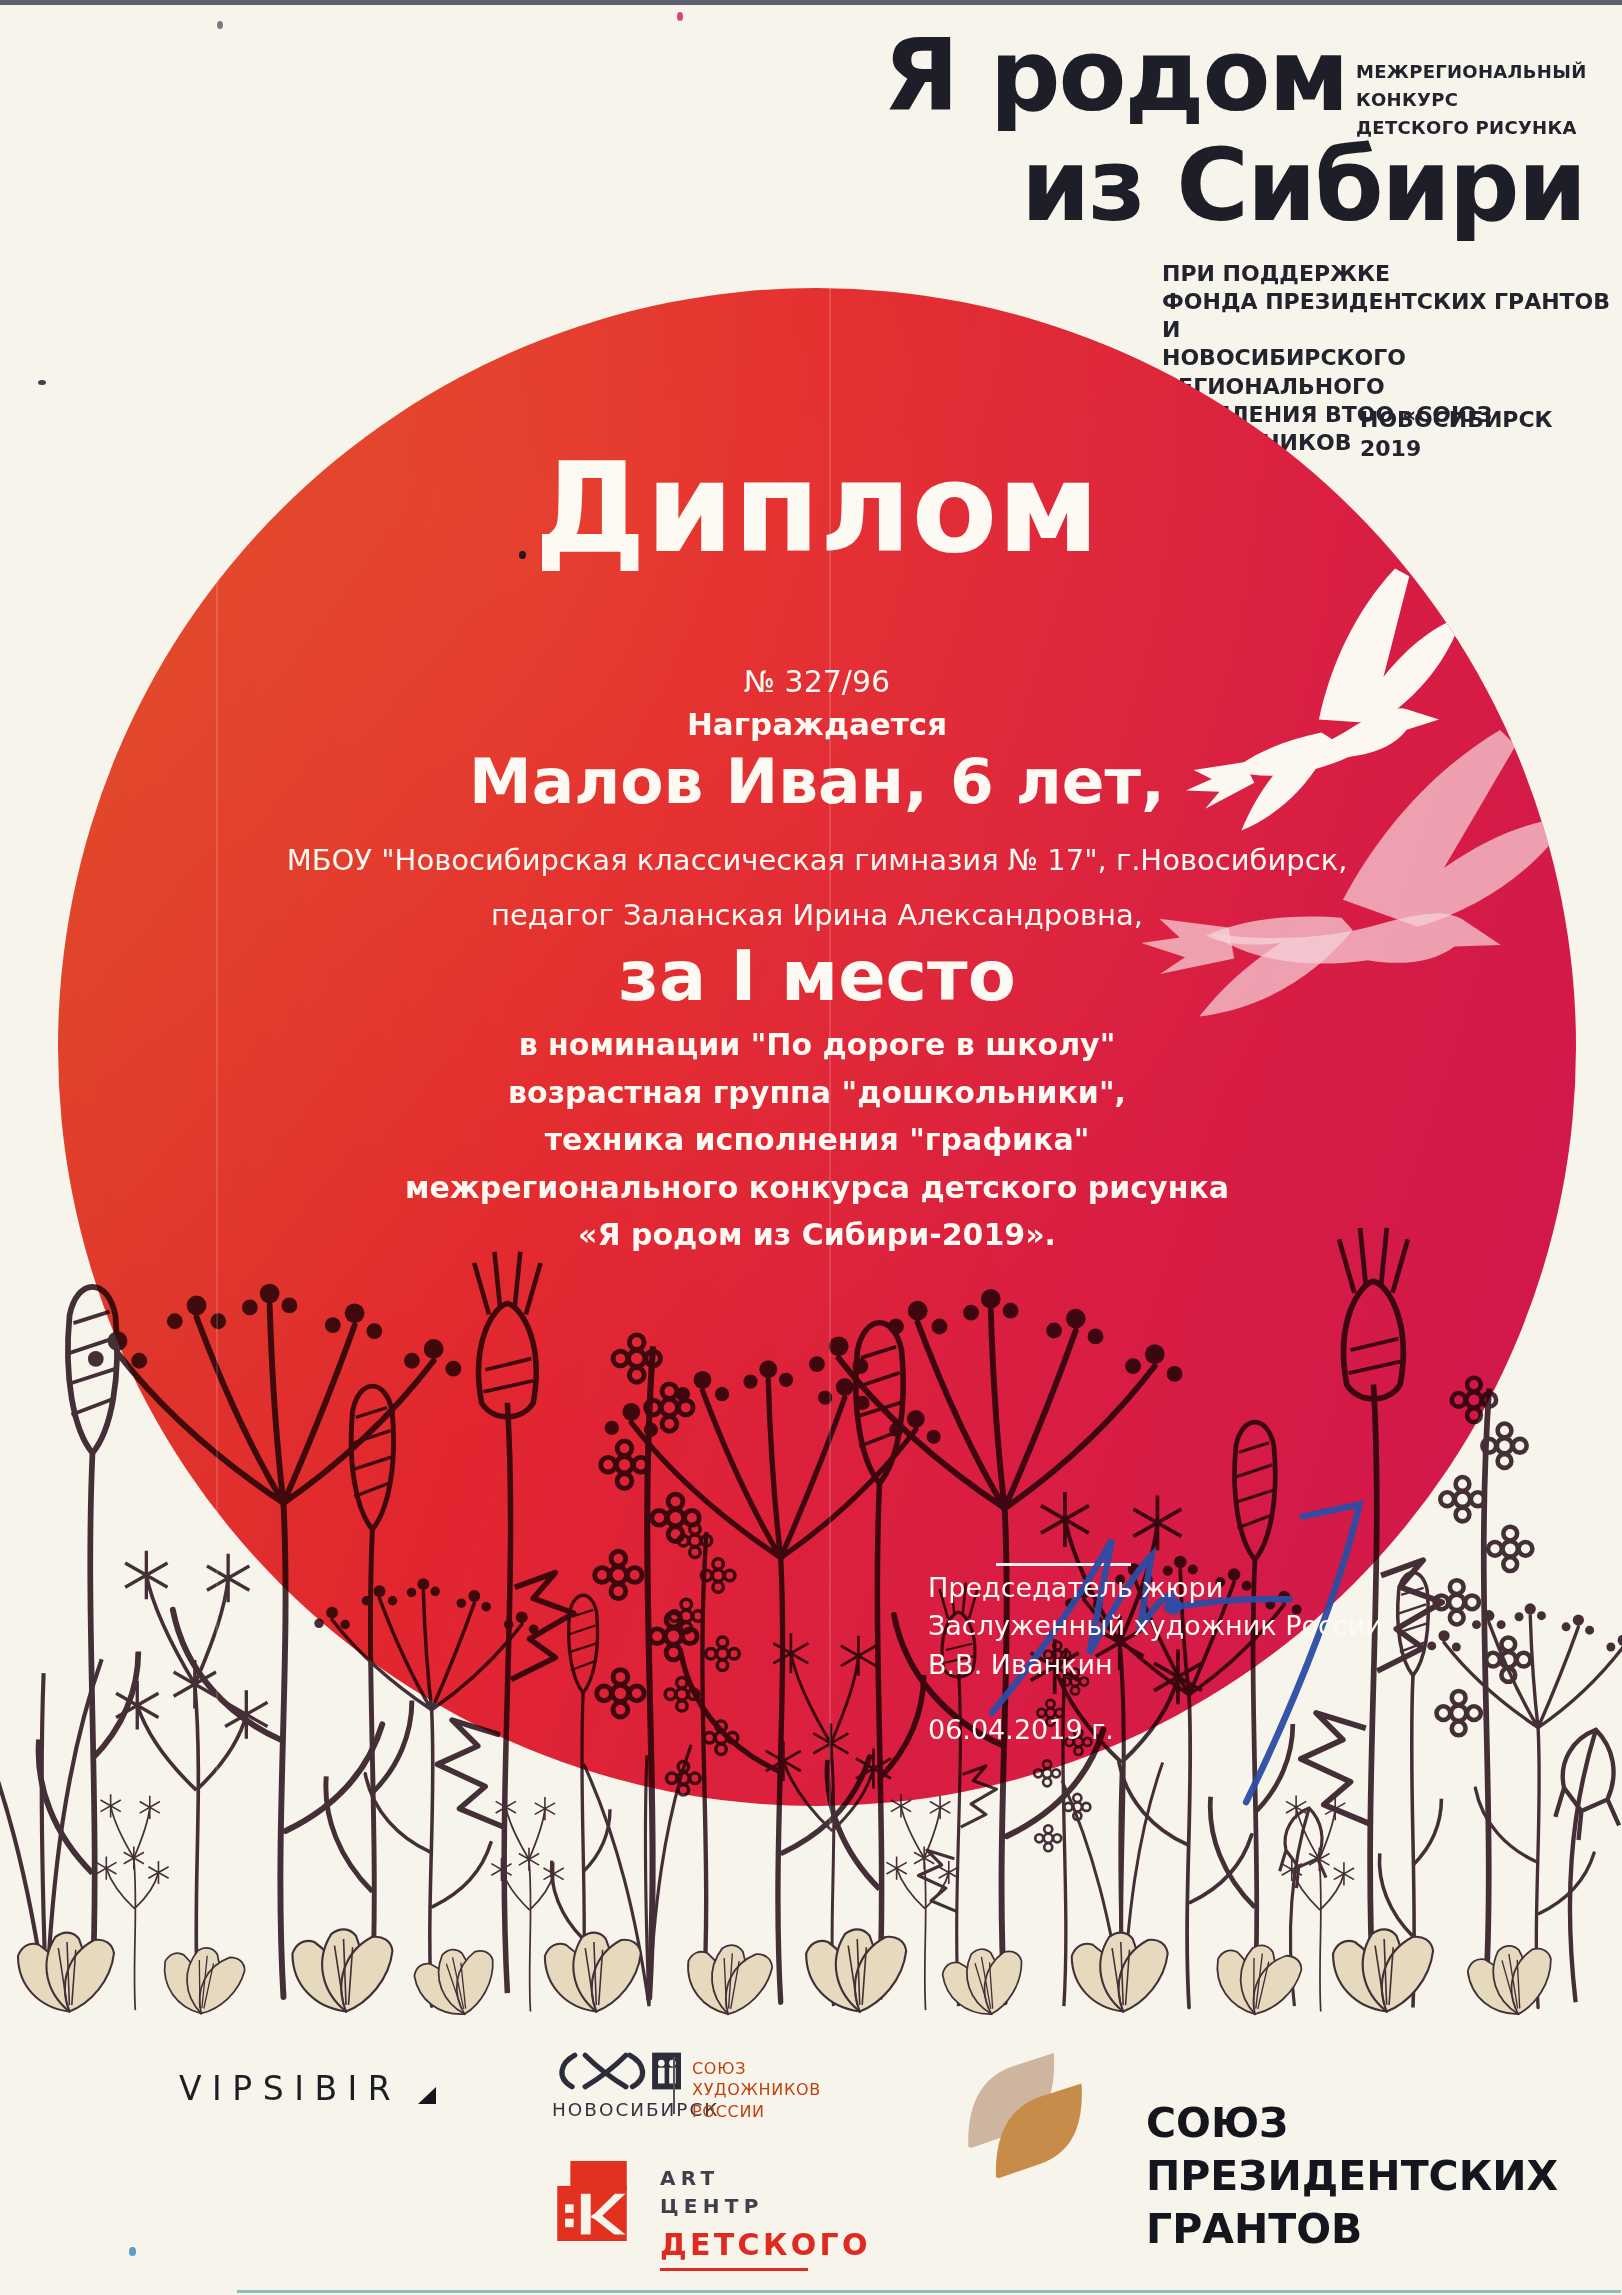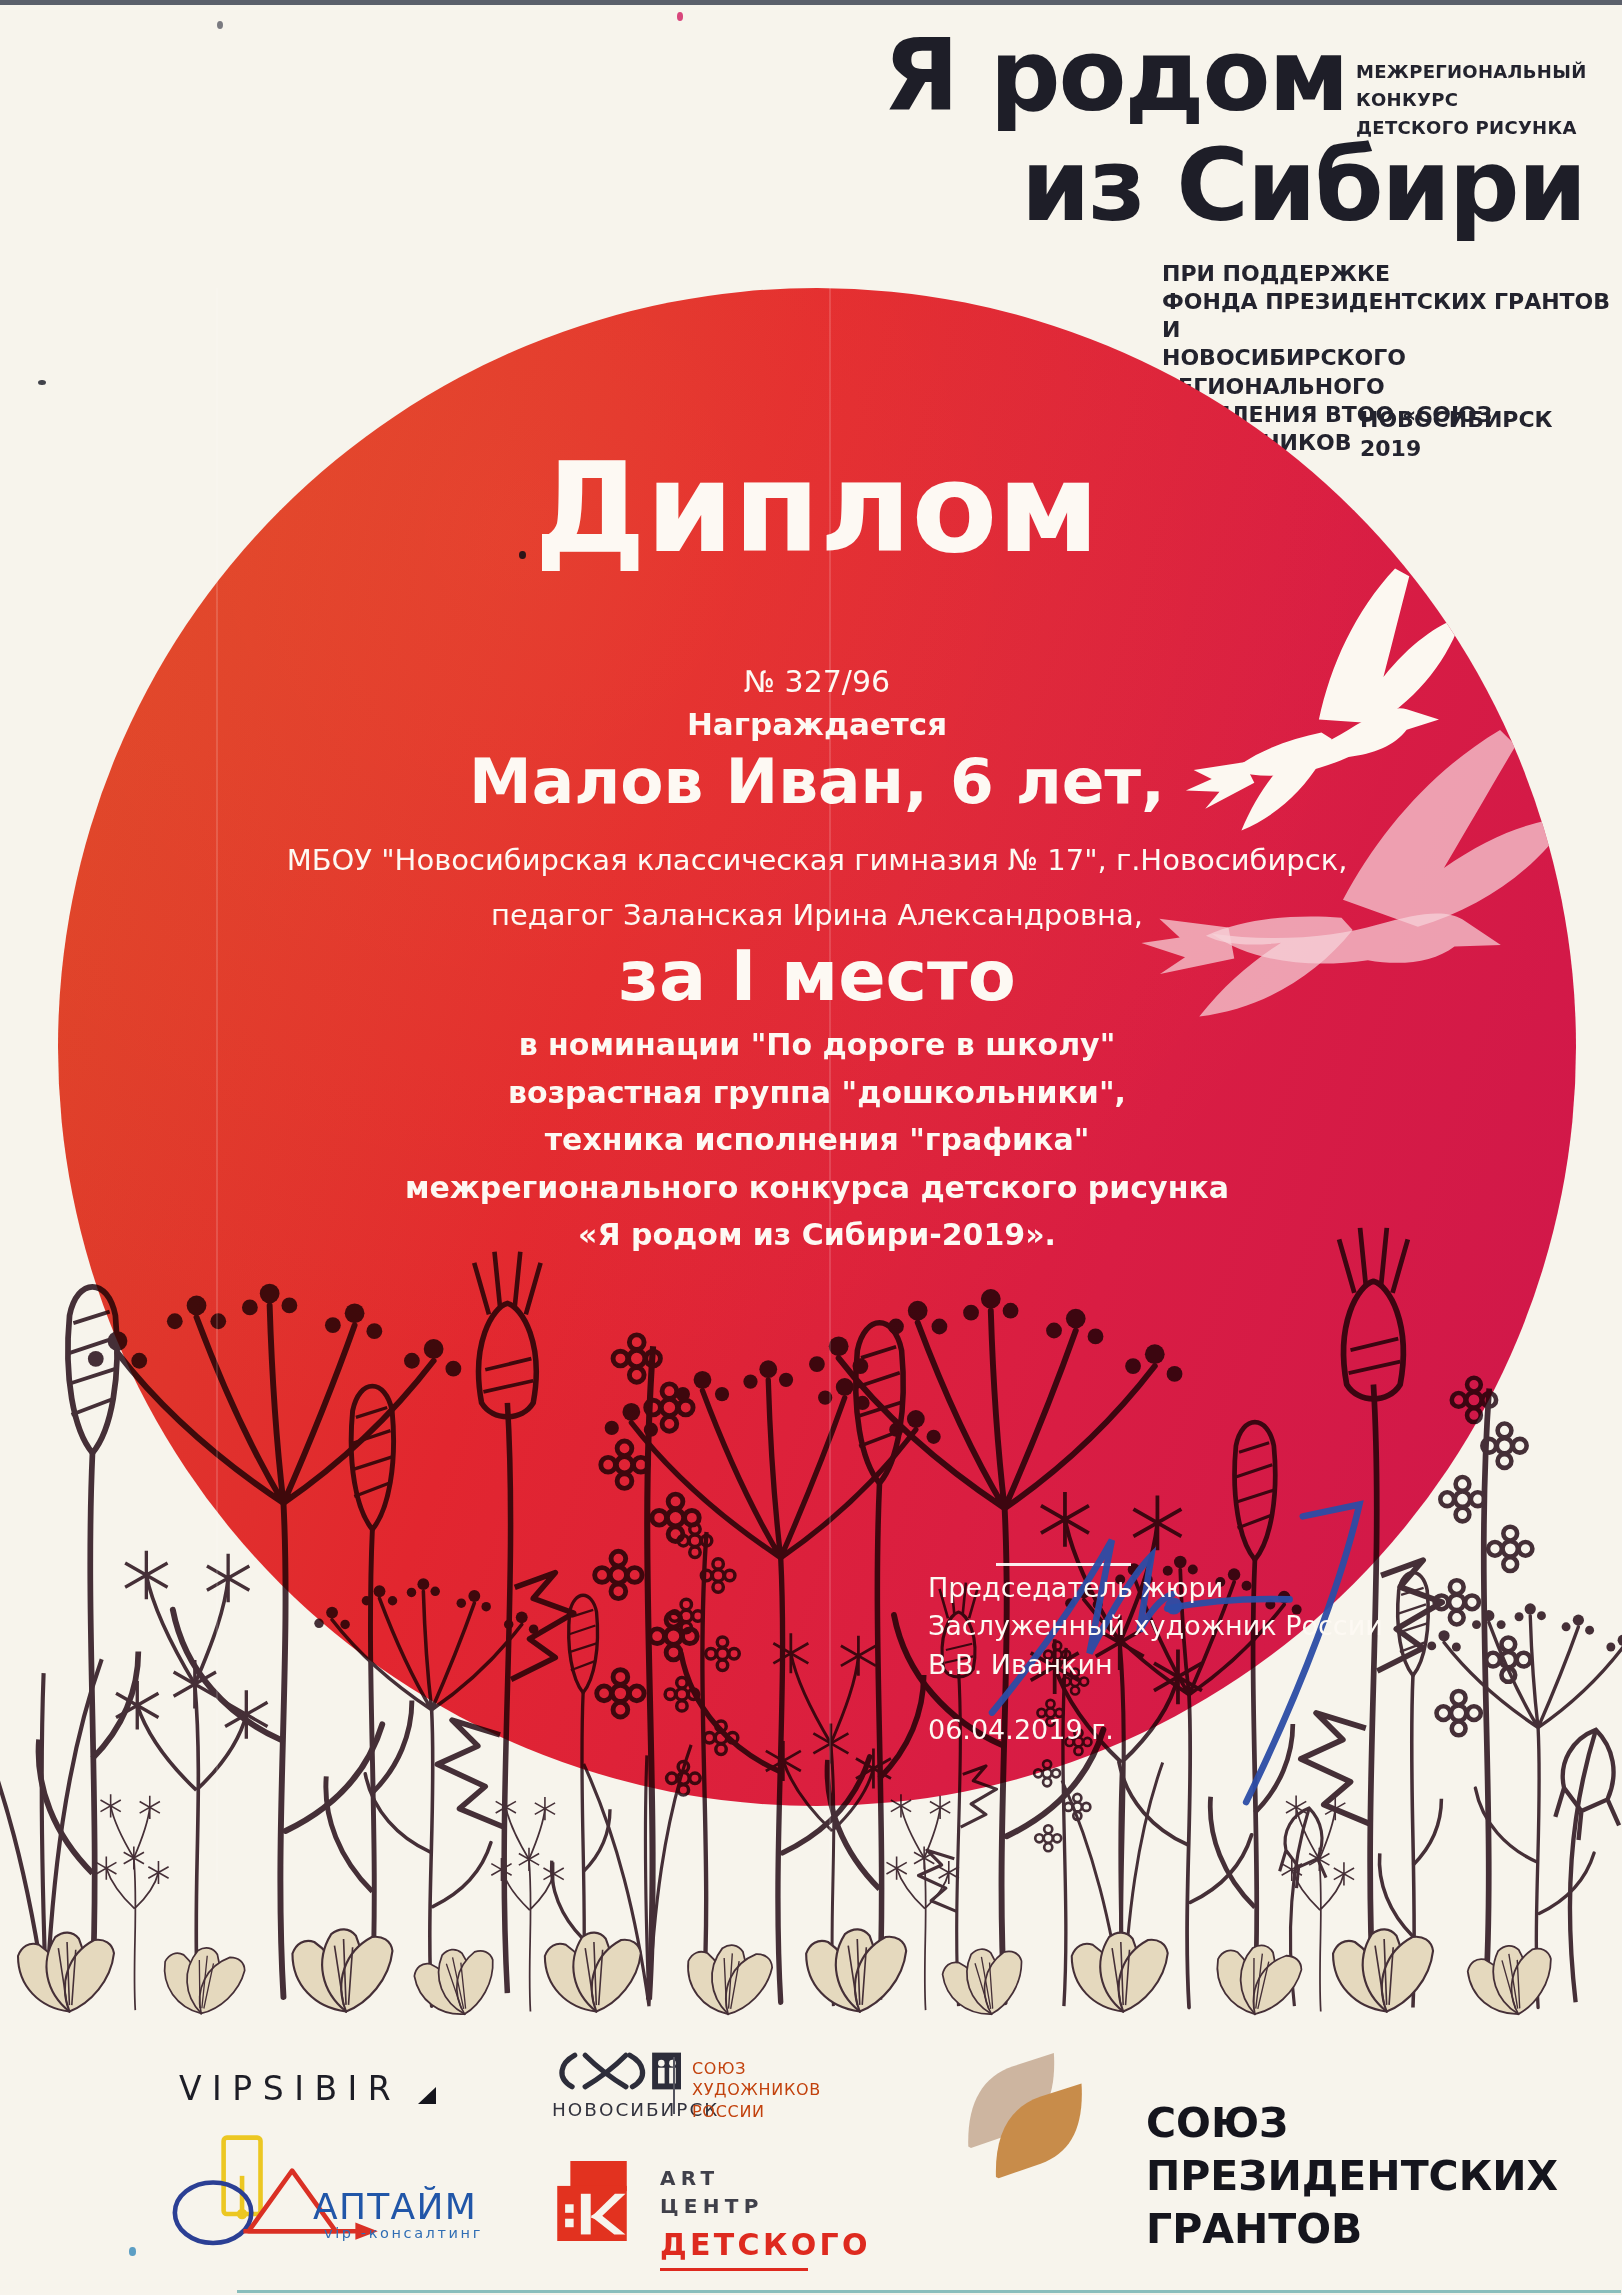--- a/index.html
+++ b/index.html
@@ -261,33 +261,20 @@
     <div>Заслуженный художник России</div>
     <div>В.В. Иванкин</div>
   </div>
   <div class="abs jdate">06.04.2019 г.</div>
 
   <div class="abs vipsibir">
     <span>VIPSIBIR</span>
     <span class="vip-tri"></span>
   </div>
 
-  <div class="abs uptime">
-    <svg class="abs" style="left:0;top:0;" width="224" height="112" viewBox="0 0 340 170">
-      <rect x="92" y="4" width="56" height="116" rx="5" stroke="#ecc722" stroke-width="7" fill="none"></rect>
-      <line x1="120" y1="62" x2="120" y2="116" stroke="#ecc722" stroke-width="7"></line>
-      <circle cx="120" cy="120" r="8" fill="#ecc722"></circle>
-      <ellipse cx="76" cy="118" rx="58" ry="46" stroke="#2b3f94" stroke-width="7" fill="none"></ellipse>
-      <path d="M196,54 L262,146 L130,146 Z" stroke="#da3024" stroke-width="7" fill="none" stroke-linejoin="round"></path>
-      <line x1="122" y1="146" x2="296" y2="146" stroke="#da3024" stroke-width="7"></line>
-      <polygon points="292,133 326,146 292,159" fill="#da3024"></polygon>
-    </svg>
-    <div class="abs uptime-name">АПТАЙМ</div>
-    <div class="abs uptime-tag">vip -консалтинг</div>
-  </div>
 
   <div class="abs sxblock">
     <svg width="132" height="42" viewBox="0 0 200 64">
       <g stroke="#2d2d3a" stroke-width="8" fill="none" stroke-linecap="round">
         <path d="M34,8 C12,20 6,42 30,56"></path>
         <path d="M118,8 C140,20 146,42 122,56"></path>
         <path d="M50,8 C70,28 92,44 112,56 M112,8 C92,28 70,44 50,56"></path>
       </g>
       <rect x="152" y="4" width="44" height="56" fill="#2d2d3a"></rect>
       <circle cx="166" cy="20" r="5" fill="#f7f4ec"></circle>

